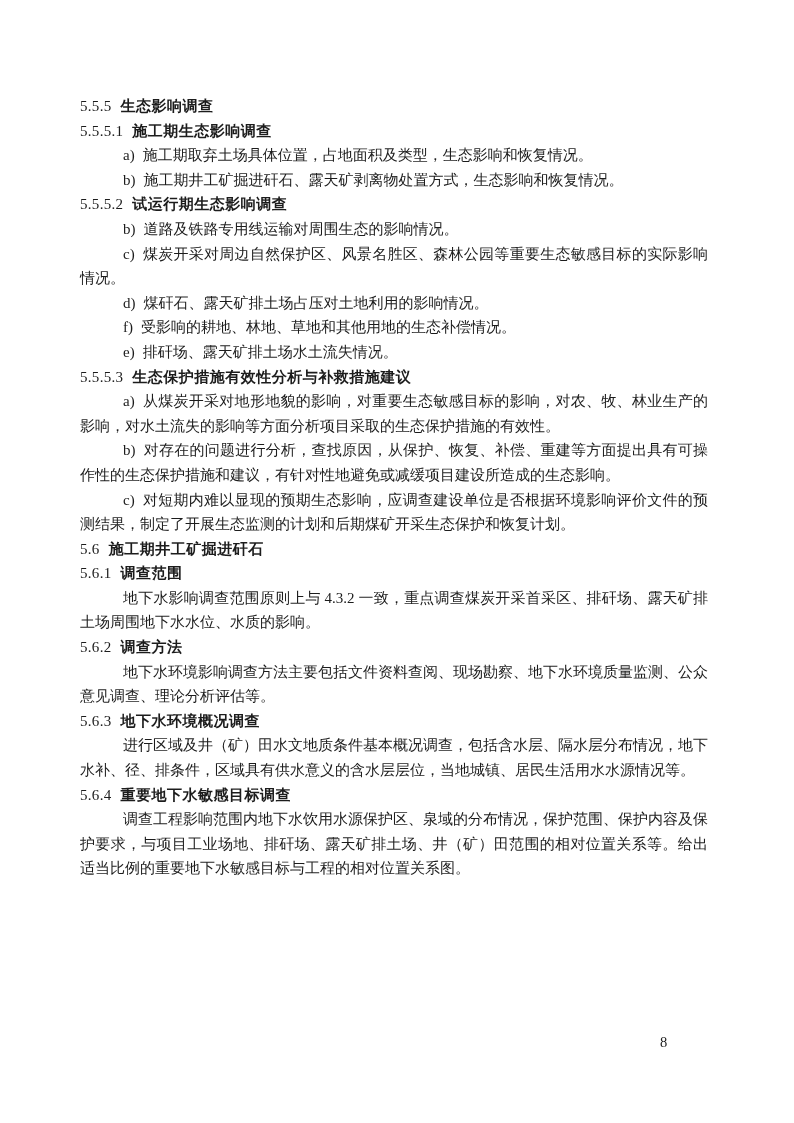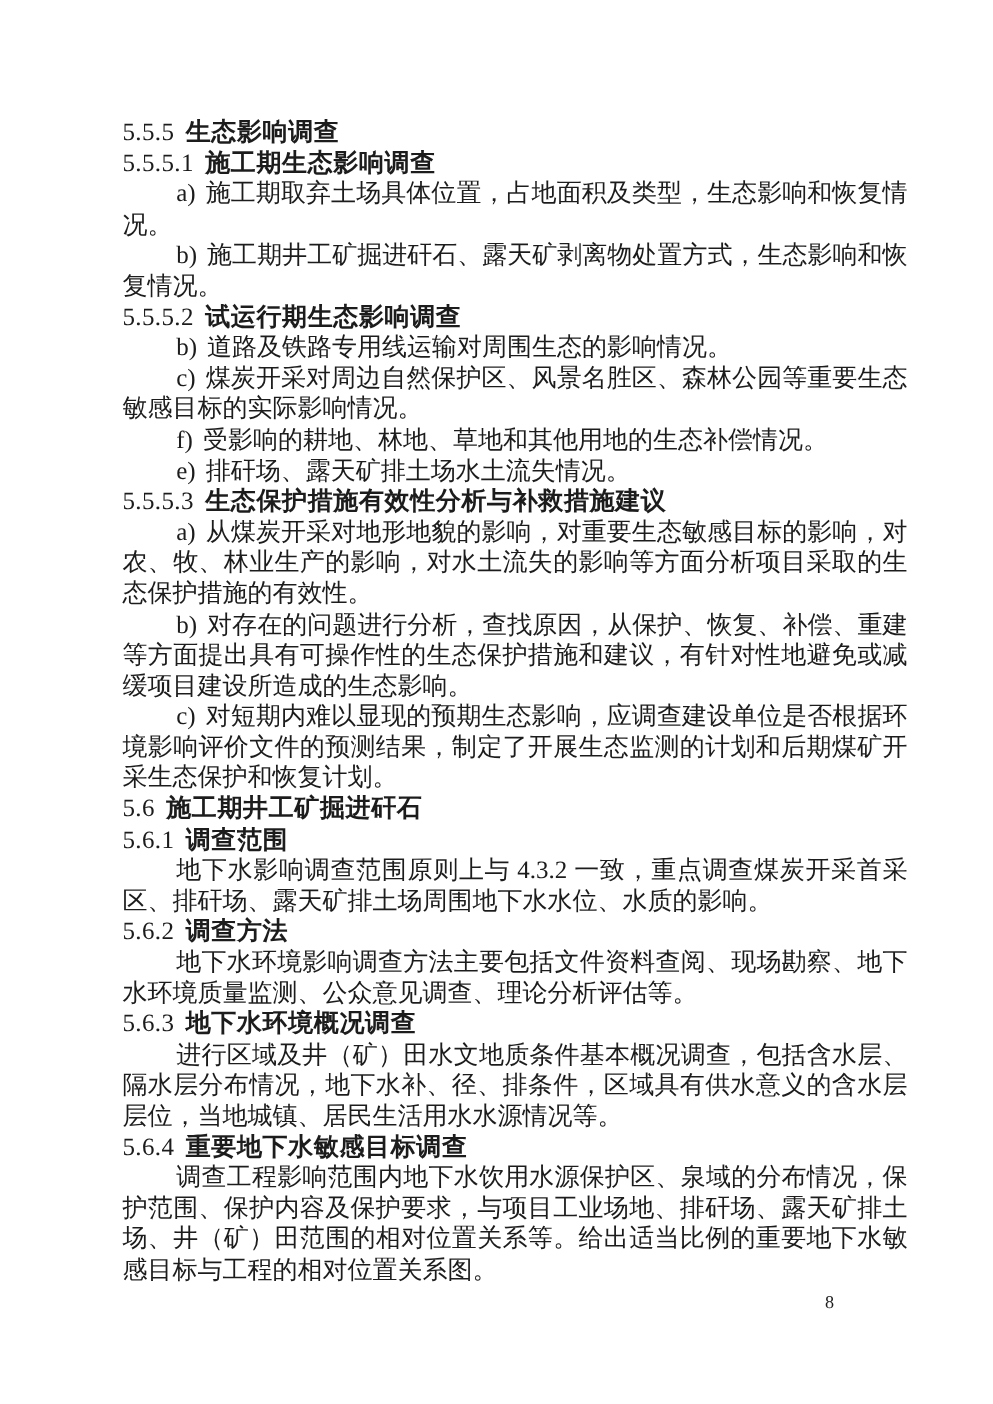--- a/index.html
+++ b/index.html
@@ -11,24 +11,24 @@
     position: relative;
     width: 794px;
     height: 1123px;
     background: #ffffff;
     overflow: hidden;
     font-family: "Liberation Serif", "DejaVu Serif", serif;
     color: #1c1c1c;
   }
   .content {
     position: absolute;
-    left: 98px;
+    left: 80px;
     top: 94px;
     width: 628px;
-    font-size: 20px;
+    font-size: 15px;
     line-height: 24.6px;
     text-align: justify;
   }
   .content p { margin: 0; padding: 0; }
 
   
   .heading {
     padding-left: 7px;
     text-align: left;
     white-space: nowrap;
@@ -79,20 +79,21 @@
 
 
 
     <p class="heading"><span class="num">5.5.5.2</span><span class="title">试运行期生态影响调查</span></p>
 
 
     <p class="para"><span class="marker">b)</span><span>道路及铁路专用线运输对周围生态的影响情况。</span></p>
 
     <p class="para"><span class="marker">c)</span><span>煤炭开采对周边自然保护区、风景名胜区、森林公园等重要生态敏感目标的实际影响情况。</span></p>
 
+    <p class="para"><span class="marker">d)</span><span>煤矸石、露天矿排土场占压对土地利用的影响情况。</span></p>
 
     <p class="para"><span class="marker">f)</span><span>受影响的耕地、林地、草地和其他用地的生态补偿情况。</span></p>
 
     <p class="para"><span class="marker">e)</span><span>排矸场、露天矿排土场水土流失情况。</span></p>
 
     <p class="heading"><span class="num">5.5.5.3</span><span class="title">生态保护措施有效性分析与补救措施建议</span></p>
 
     <p class="para"><span class="marker">a)</span><span>从煤炭开采对地形地貌的影响，对重要生态敏感目标的影响，对农、牧、林业生产的影响，对水土流失的影响等方面分析项目采取的生态保护措施的有效性。</span></p>
 
     <p class="para"><span class="marker">b)</span><span>对存在的问题进行分析，查找原因，从保护、恢复、补偿、重建等方面提出具有可操作性的生态保护措施和建议，有针对性地避免或减缓项目建设所造成的生态影响。</span></p>

